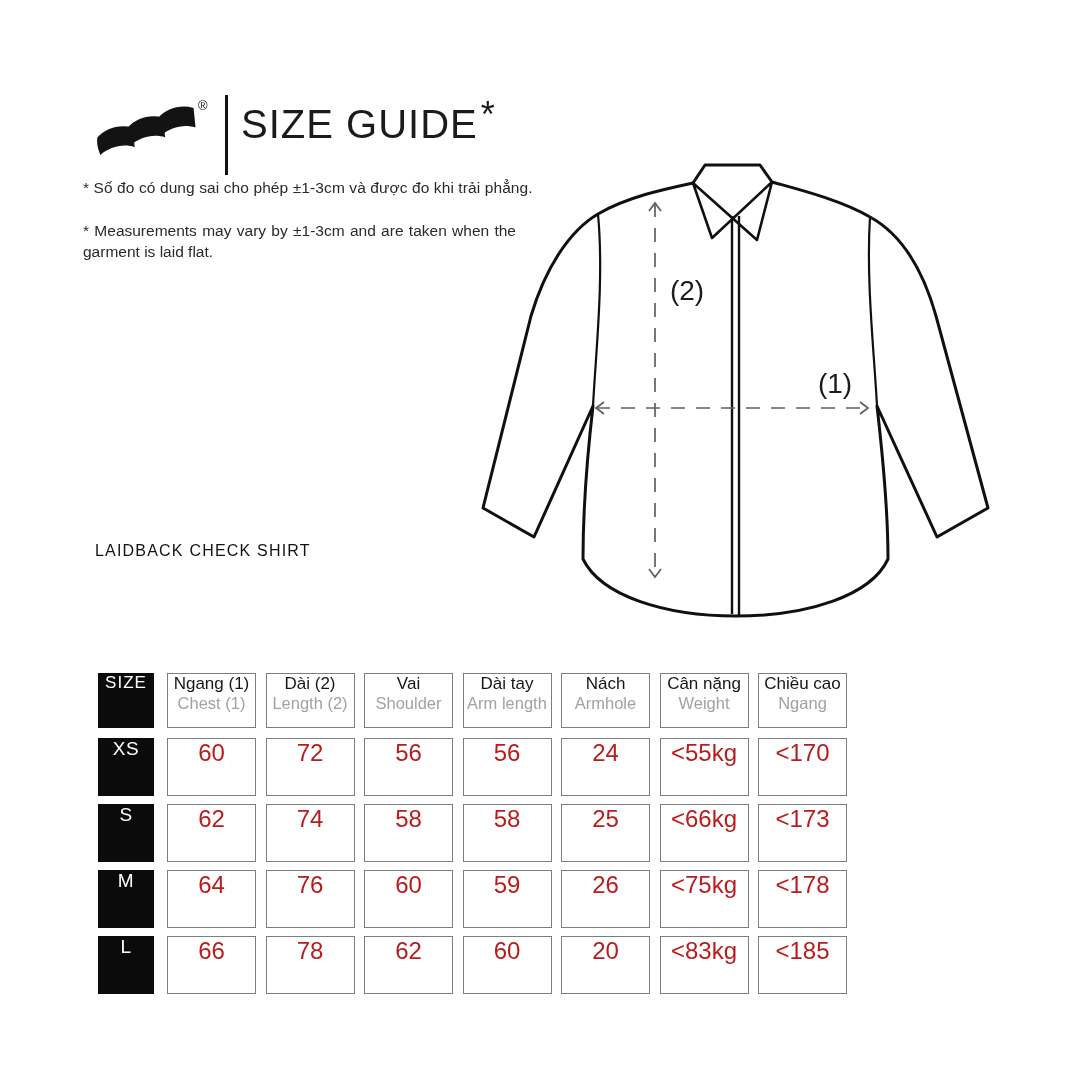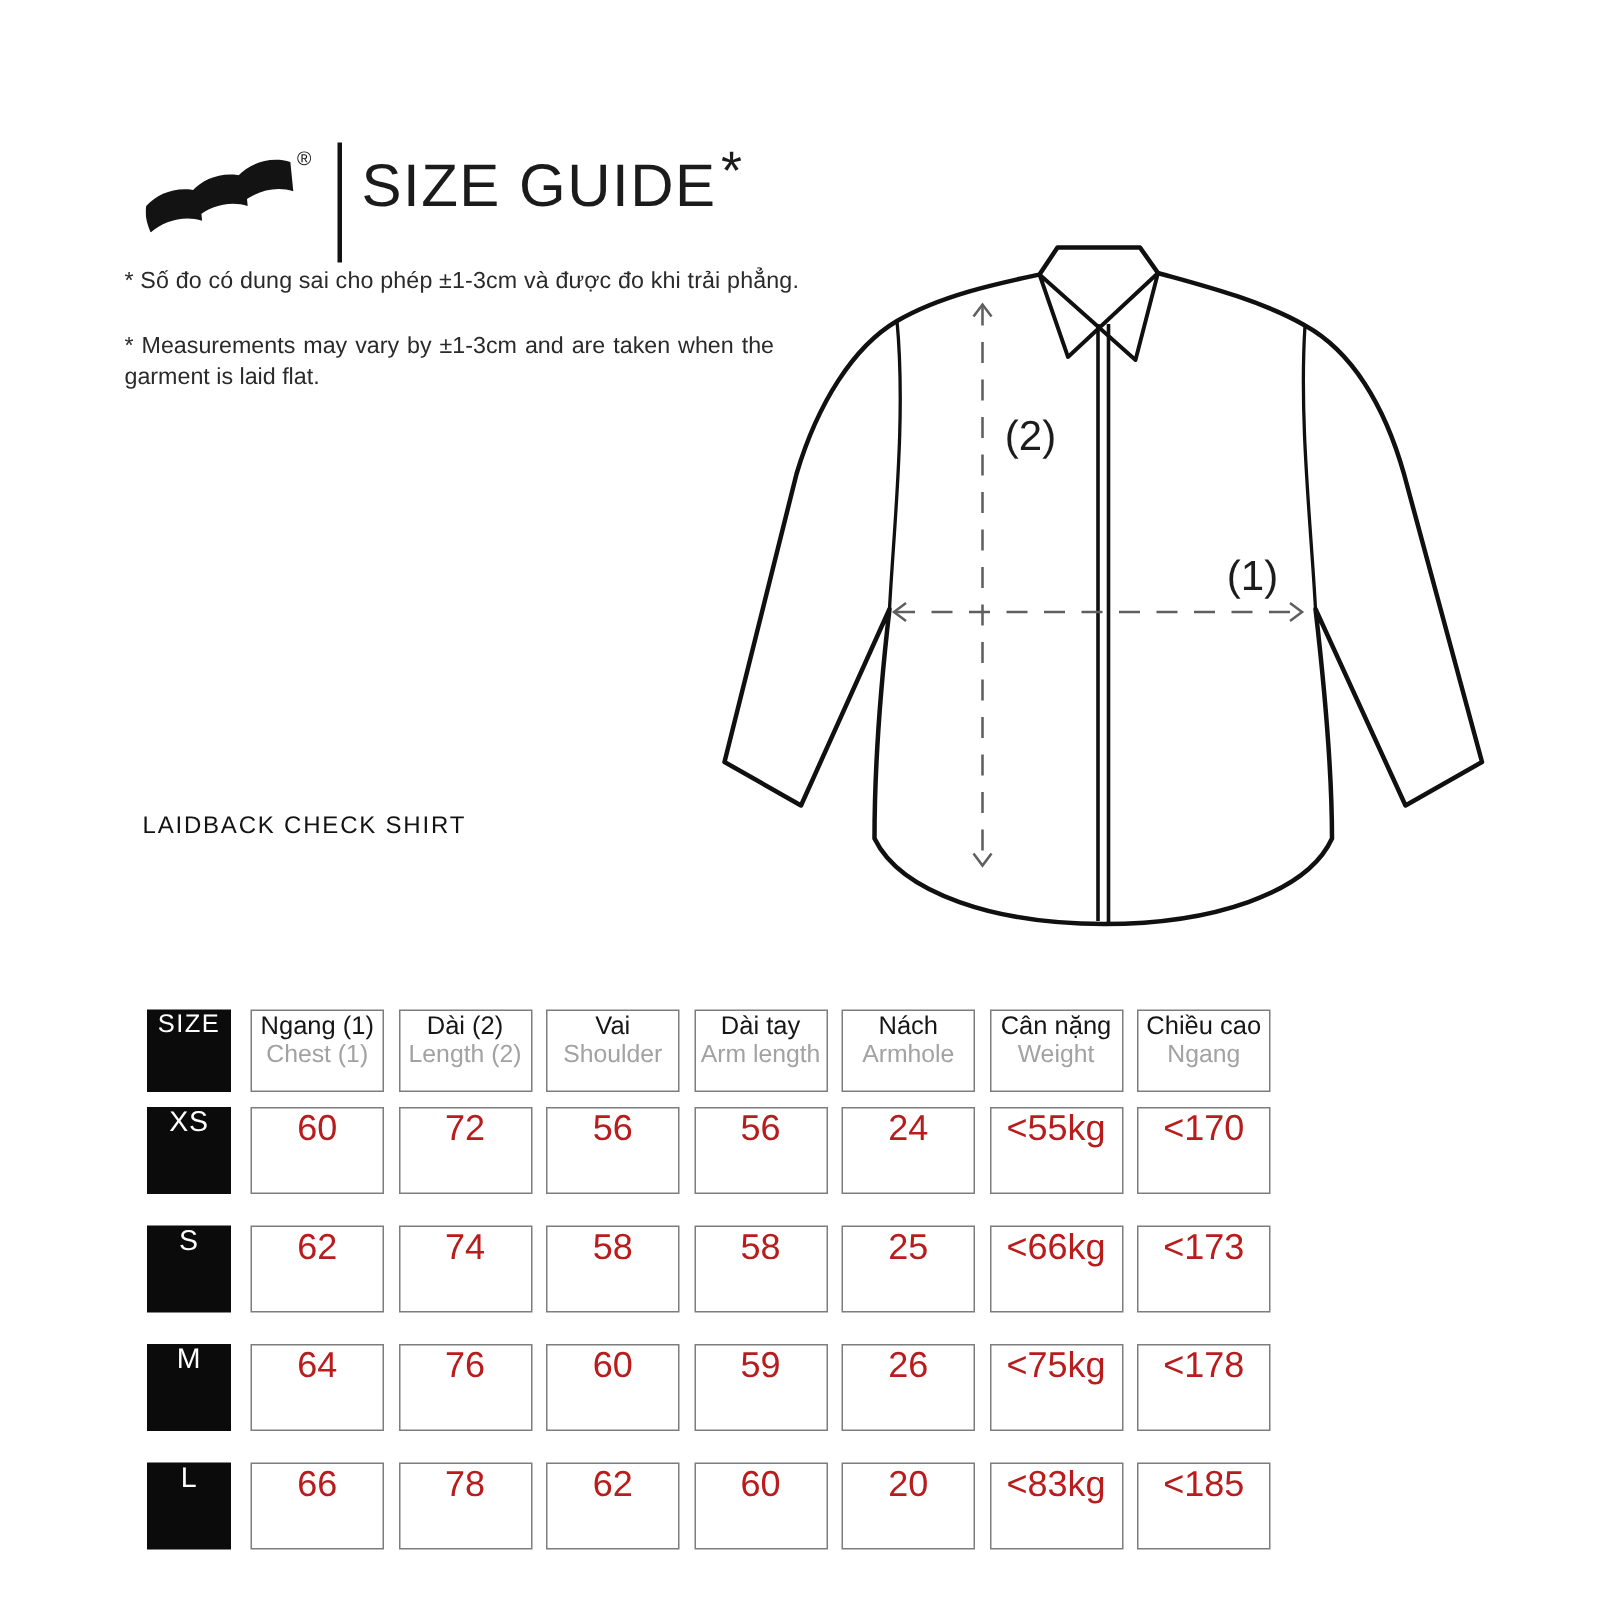--- a/index.html
+++ b/index.html
@@ -19,21 +19,21 @@
   .page-title .ast{font-size:36px;position:relative;top:-11px;margin-left:3px;}
   
   .note-vi{position:absolute;left:83px;top:179px;font-size:15.5px;color:#2a2a2a;letter-spacing:0.1px;white-space:nowrap;}
   .note-en{position:absolute;left:83px;top:221px;width:433px;font-size:15.5px;line-height:20.5px;color:#2a2a2a;text-align:justify;}
   
   .product-name{position:absolute;left:95px;top:542px;font-size:16px;letter-spacing:1.2px;color:#131313;white-space:nowrap;}
   
   .shirt-diagram{position:absolute;left:475px;top:150px;width:540px;height:480px;}
   
   .size-table{position:absolute;left:98px;top:673px;}
-  .trow{display:flex;align-items:stretch;margin-bottom:21px;}
+  .trow{display:flex;align-items:stretch;margin-bottom:8px;}
   .trow.head{height:55px;margin-bottom:10px;}
   .trow.body-row{height:58px;}
   .cell{box-sizing:border-box;display:flex;flex-direction:column;align-items:center;justify-content:flex-start;text-align:center;}
   .cell.dark{width:56px;margin-right:13px;background:#0b0b0b;color:#ffffff;}
   .cell.light{width:89px;margin-right:9.5px;background:#ffffff;border:1.5px solid #7d7d7d;}
   .trow .cell:last-child{margin-right:0;}
   .corner-label{font-size:17px;letter-spacing:1px;}
   .size-label{font-size:19px;letter-spacing:0.5px;}
   .hdr-vi{font-size:17px;color:#161616;line-height:20px;}
   .hdr-en{font-size:16.5px;color:#a2a2a2;line-height:19px;}

